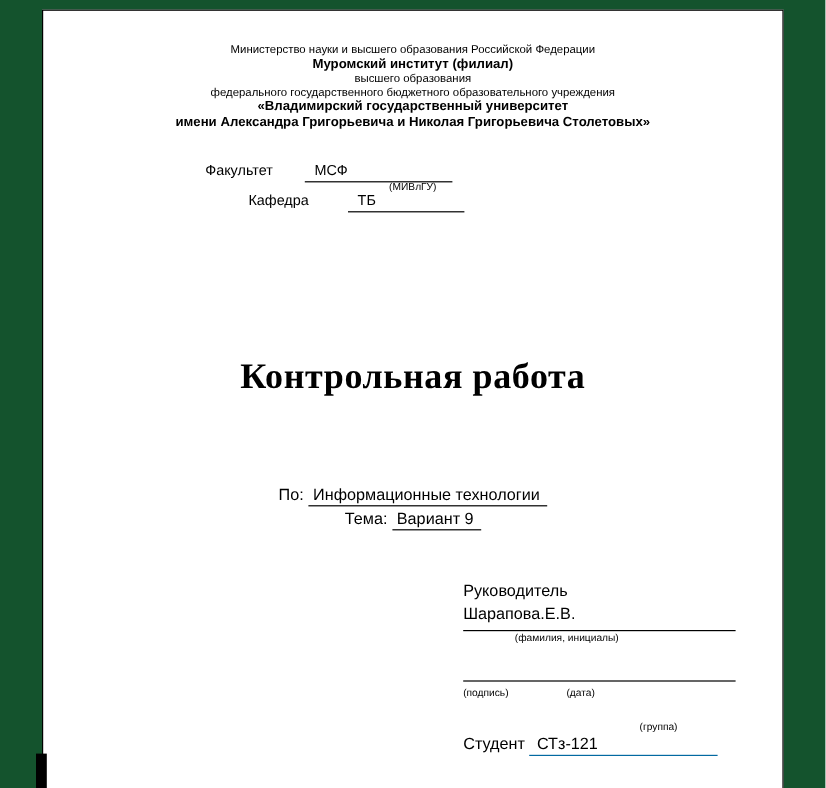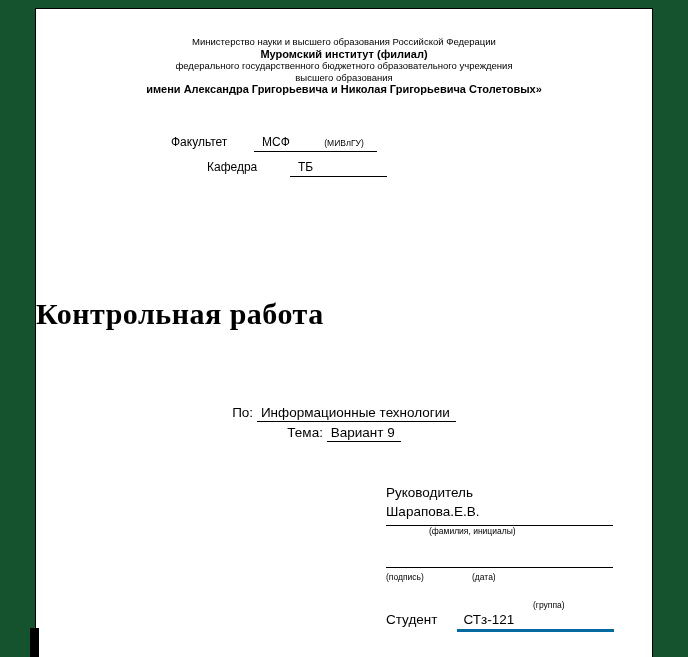--- a/index.html
+++ b/index.html
@@ -47,20 +47,21 @@
   }
   .fd-value.fac-val { width: 123px; }
   .fd-value.dep-val { width: 97px; }
 
   
   .main-title {
     position: absolute;
     top: 288px;
     left: 0;
     width: 100%;
+    text-align: center;
     font-family: "Liberation Serif", serif;
     font-weight: bold;
     font-size: 30px;
     letter-spacing: 0.5px;
   }
 
   
   .subject-line { position: absolute; top: 396px; left: 0; width: 100%; text-align: center; font-size: 13.5px; }
   .theme-line   { position: absolute; top: 416px; left: 0; width: 100%; text-align: center; font-size: 13.5px; }
   .u-value { border-bottom: 1px solid #000000; padding: 0 6px 1px 4px; }
@@ -75,44 +76,45 @@
   .sv-name-hint { position: absolute; left: 393px; top: 517px; font-size: 8.5px; }
   .sig-line {
     position: absolute; left: 350px; top: 545px;
     width: 227px; height: 14px; border-bottom: 1px solid #000000;
   }
   .sig-hint  { position: absolute; left: 350px; top: 563px; font-size: 8.5px; }
   .date-hint { position: absolute; left: 436px; top: 563px; font-size: 8.5px; }
   .student-row { position: absolute; left: 350px; top: 603px; font-size: 13.5px; }
   .student-value {
     display: inline-block; width: 157px;
-    border-bottom: 3px solid #0369a1;
-    padding: 0 0 2px 6px; margin-left: 20px;
+    border-bottom: 1px solid #0369a1;
+    padding: 0 0 2px 6px; margin-left: 4px;
   }
   .group-hint { position: absolute; left: 497px; top: 591px; font-size: 8.5px; }
 
   
   .corner-mark {
     position: absolute;
     left: 30px; top: 628px;
     width: 9px; height: 29px;
     background: #000000;
   }
 </style>
 </head>
 <body>
 
 <div class="canvas">
   <div class="page">
 
     <div class="header">
       <div class="h-small">Министерство науки и высшего образования Российской Федерации</div>
       <div class="h-bold">Муромский институт (филиал)</div>
+      <div class="h-small">высшего образования</div>
       <div class="h-small">федерального государственного бюджетного образовательного учреждения</div>
-      <div class="h-small">высшего образования</div>
+      <div class="h-bold">«Владимирский государственный университет</div>
       <div class="h-bold">имени Александра Григорьевича и Николая Григорьевича  Столетовых»</div>
       <div class="h-tiny">(МИВлГУ)</div>
     </div>
 
     <div class="fd-row fac">
       <span class="fd-label">Факультет</span><span class="fd-value fac-val">МСФ</span>
     </div>
 
     <div class="fd-row dep">
       <span class="fd-label">Кафедра</span><span class="fd-value dep-val">ТБ</span>

